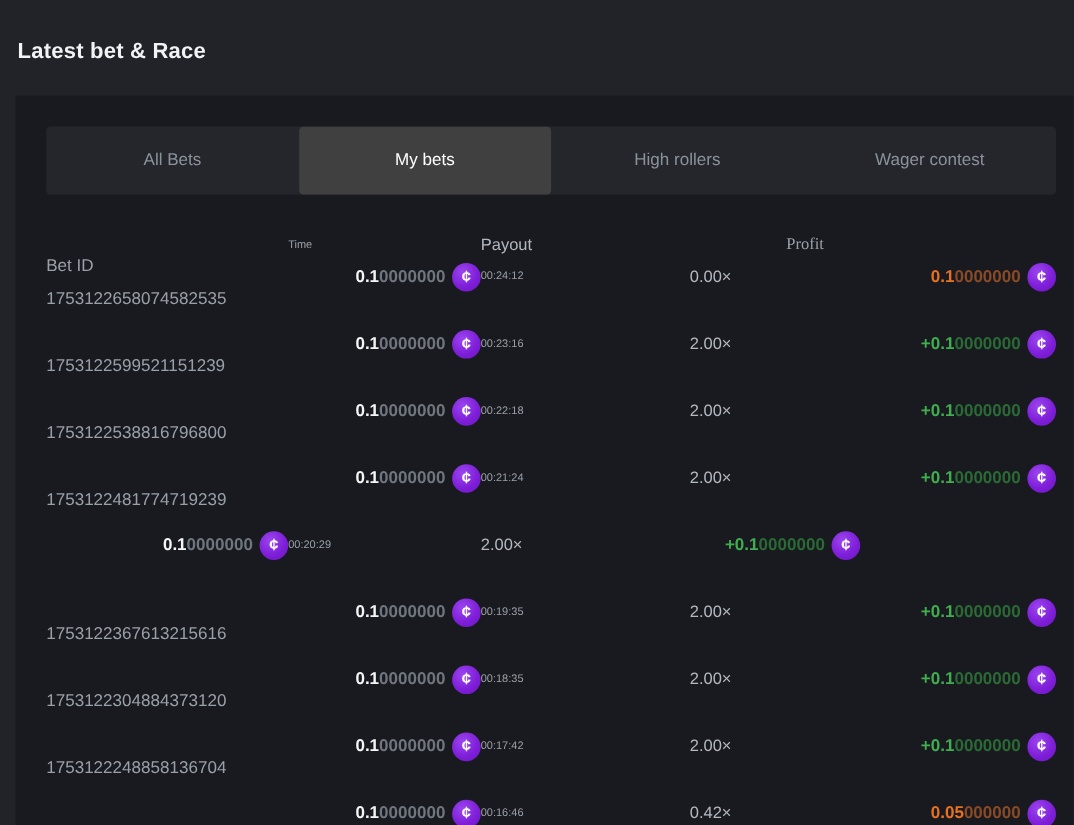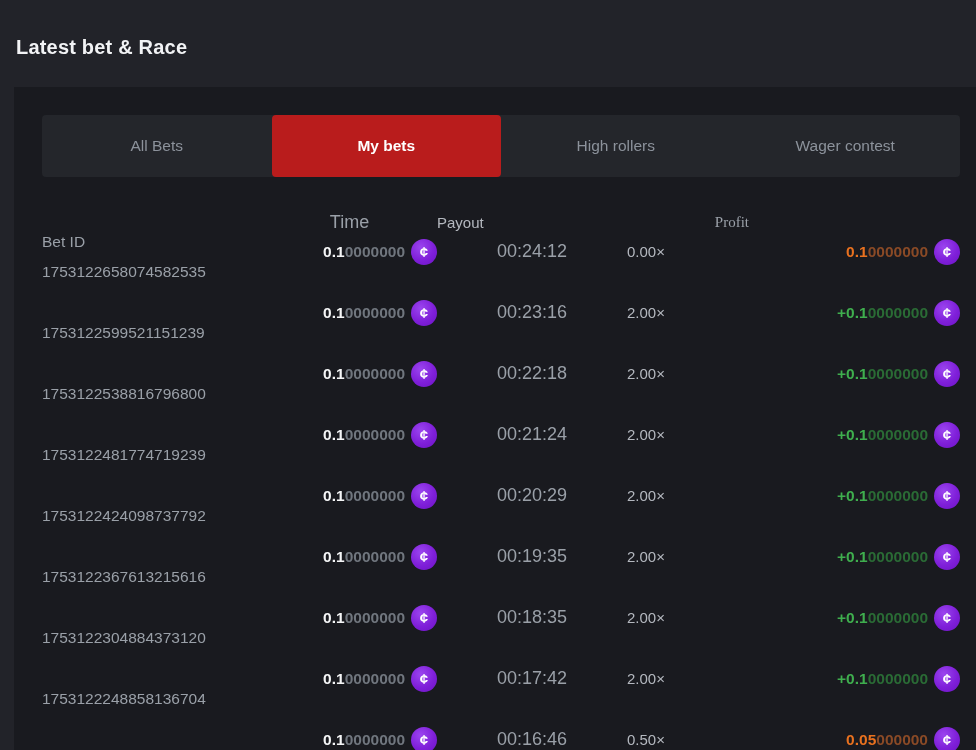--- a/index.html
+++ b/index.html
@@ -35,39 +35,39 @@
     flex: 1 1 25%;
     display: flex;
     align-items: center;
     justify-content: center;
     font-size: 15.5px;
     color: #8c929b;
     cursor: pointer;
     border-radius: 4px;
   }
   .tab.active {
-    background: #b91c1c;
+    background: #404040;
     color: #ffffff;
-    font-weight: 700;
+    font-weight: 400;
   }
   .bets-table { margin-top: 16px; }
   .t-row {
     display: grid;
     grid-template-columns: 220px 175px 190px 130px 1fr;
     align-items: center;
   }
   .t-head {
     height: 28px;
     color: #9aa0a8;
     font-size: 15px;
   }
   .t-body .t-row { height: 61px; }
   .c-betid  { text-align: left;  color: #9aa0a8; font-size: 15.5px; margin-top: 40px; }
   .c-bet    { text-align: right; }
-  .c-time   { text-align: center; color: #9aa0a8; font-size: 18px; }
+  .c-time   { text-align: left; color: #9aa0a8; font-size: 10px; }
   .c-payout { color: #b4b8bf; font-size: 15px; }
   .c-profit { text-align: right; }
   .amount {
     display: inline-flex;
     align-items: center;
     gap: 6px;
     font-size: 15.5px;
     font-weight: 700;
   }
   .amt-main { color: #f4f5f6; margin-left: 32px; }
@@ -176,21 +176,20 @@
     <div class="c-payout">2.00×</div>
     <div class="c-profit">
       <span class="amount profit win">
         <span><span class="amt-main">+0.1</span><span class="amt-rest">0000000</span></span>
         <span class="coin">¢</span>
       </span>
     </div>
   </div>
 
   <div class="t-row">
-    <div class="c-betid">1753122424098737792</div>
     <div class="c-bet">
       <span class="amount">
         <span><span class="amt-main">0.1</span><span class="amt-rest">0000000</span></span>
         <span class="coin">¢</span>
       </span>
     </div>
     <div class="c-time">00:20:29</div>
     <div class="c-payout">2.00×</div>
     <div class="c-profit">
       <span class="amount profit win">
@@ -256,21 +255,21 @@
 
   <div class="t-row">
     <div class="c-betid">1753122190476791936</div>
     <div class="c-bet">
       <span class="amount">
         <span><span class="amt-main">0.1</span><span class="amt-rest">0000000</span></span>
         <span class="coin">¢</span>
       </span>
     </div>
     <div class="c-time">00:16:46</div>
-    <div class="c-payout">0.50×</div>
+    <div class="c-payout">0.42×</div>
     <div class="c-profit">
       <span class="amount profit loss">
         <span><span class="amt-main">0.05</span><span class="amt-rest">000000</span></span>
         <span class="coin">¢</span>
       </span>
     </div>
   </div>
 </div>
   </div>
 </div>

